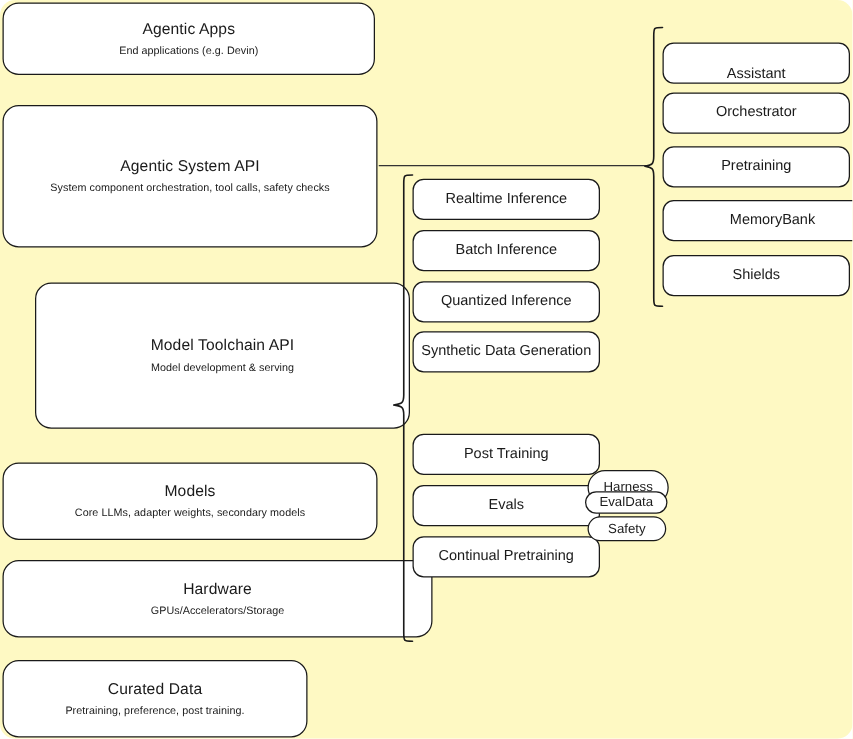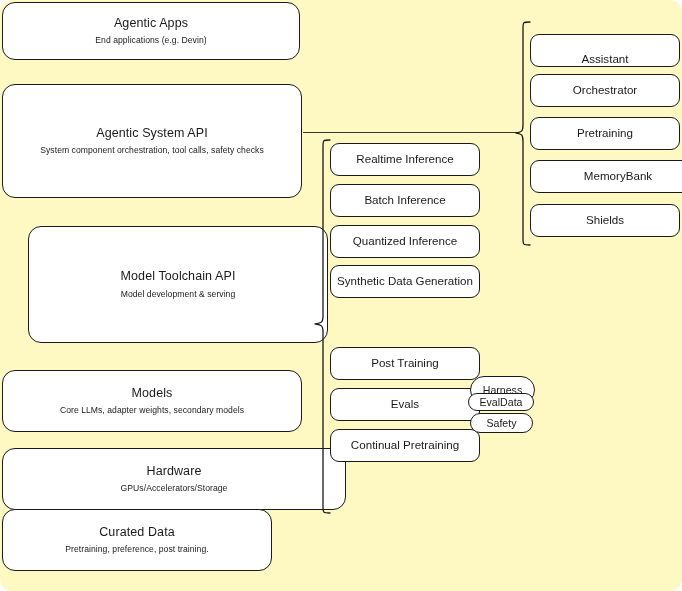--- a/index.html
+++ b/index.html
@@ -123,21 +123,21 @@
   <div class="node layer" style="left:2px; top:370px; width:300px; height:62px;">
     <div class="title">Models</div>
     <div class="subtitle">Core LLMs, adapter weights, secondary models</div>
   </div>
 
   <div class="node layer" style="left:2px; top:448px; width:344px; height:62px;">
     <div class="title">Hardware</div>
     <div class="subtitle">GPUs/Accelerators/Storage</div>
   </div>
 
-  <div class="node layer" style="left:2px; top:509px; width:270px; height:62px;">
+  <div class="node layer" style="left:2px; top:528px; width:244px; height:62px;">
     <div class="title">Curated Data</div>
     <div class="subtitle">Pretraining, preference, post training.</div>
   </div>
 
   <div class="connector" style="left:303px; top:132px; width:215px;"></div>
 
   <svg class="brace" style="left:510px; top:20px;" width="22" height="232" viewBox="0 0 22 232">
     <path d="M 20 2
              C 13 2, 13 2, 13 9
              L 13 105

